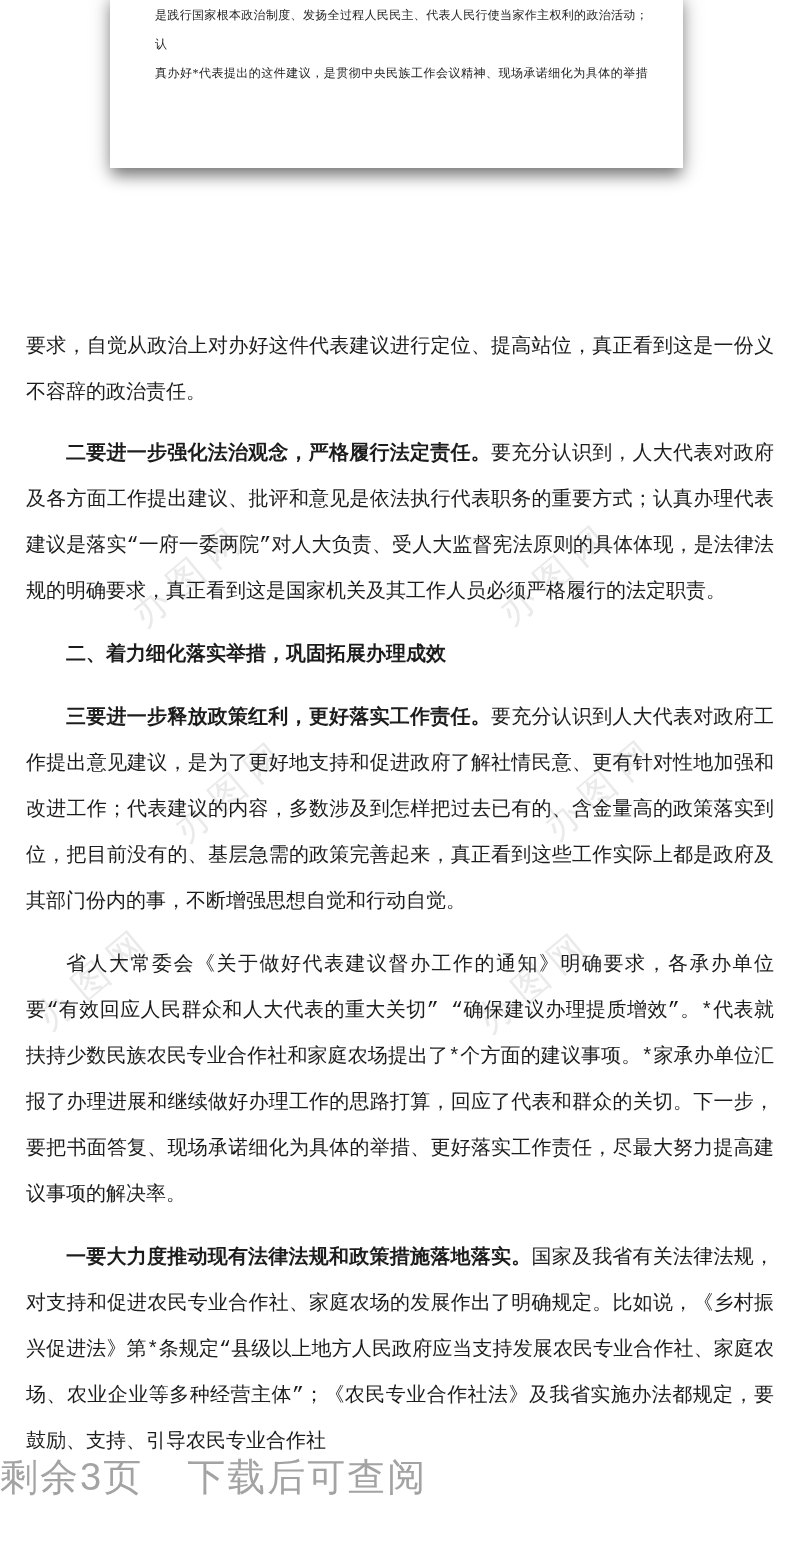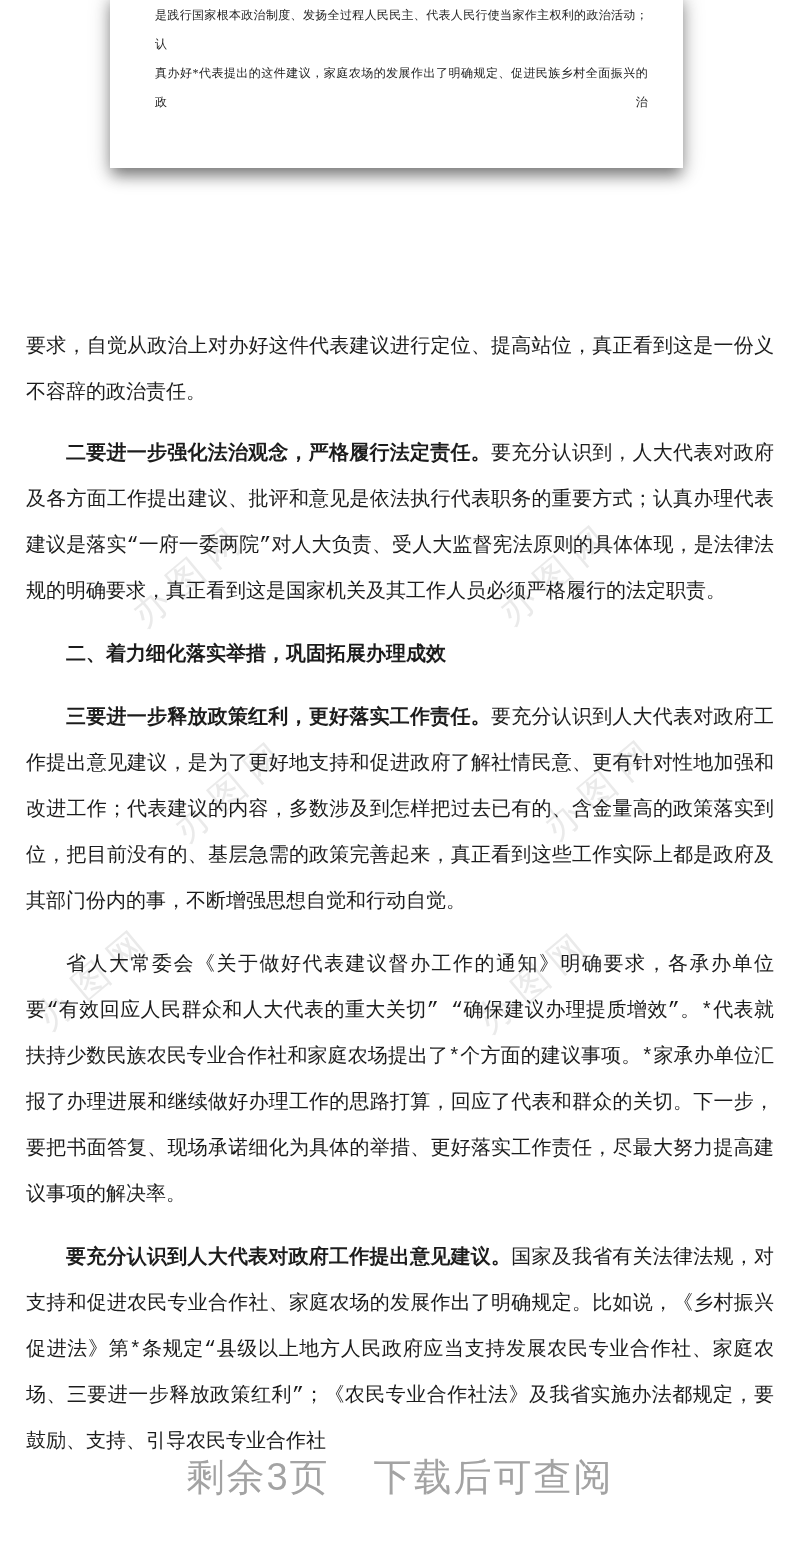--- a/index.html
+++ b/index.html
@@ -67,21 +67,20 @@
   .doc-body p + p { margin-top: 17px; }
   .doc-body p.indent { text-indent: 2em; font-family: Liberation Mono, monospace; }
   .doc-body b { font-weight: bold; }
 
   
   .footer-notice {
     position: absolute;
     left: 0;
     top: 1452px;
     width: 100%;
-    text-align: center;
     z-index: 1;
     font-family: "Liberation Sans", "DejaVu Sans", sans-serif;
     font-size: 38px;
     color: #a3a3a3;
     letter-spacing: 2px;
     white-space: nowrap;
   }
   .footer-notice .pages-left { margin-right: 44px; }
 </style>
 </head>
@@ -91,27 +90,27 @@
   <span class="wm" style="left:190px; top:575px;">办图网</span>
   <span class="wm" style="left:557px; top:573px;">办图网</span>
   <span class="wm" style="left:232px; top:790px;">办图网</span>
   <span class="wm" style="left:602px; top:788px;">办图网</span>
   <span class="wm" style="left:95px; top:978px;">办图网</span>
   <span class="wm" style="left:535px; top:981px;">办图网</span>
 </div>
 
 <div class="preview-card">
   <div class="ptext">是践行国家根本政治制度、发扬全过程人民民主、代表人民行使当家作主权利的政治活动；认</div>
-  <div class="ptext">真办好*代表提出的这件建议，家庭农场的发展作出了明确规定、促进民族乡村全面振兴的政治</div>
+  <div class="ptext">真办好*代表提出的这件建议，是贯彻中央民族工作会议精神、现场承诺细化为具体的举措</div>
 </div>
 
 <div class="doc-body">
   <p><b></b><span>要求，自觉从政治上对办好这件代表建议进行定位、提高站位，真正看到这是一份义不容辞的政治责任。</span></p>
   <p class="indent"><b>二要进一步强化法治观念，严格履行法定责任。</b><span>要充分认识到，人大代表对政府及各方面工作提出建议、批评和意见是依法执行代表职务的重要方式；认真办理代表建议是落实“一府一委两院”对人大负责、受人大监督宪法原则的具体体现，是法律法规的明确要求，真正看到这是国家机关及其工作人员必须严格履行的法定职责。</span></p>
   <p class="indent"><b>二、着力细化落实举措，巩固拓展办理成效</b><span></span></p>
   <p class="indent"><b>三要进一步释放政策红利，更好落实工作责任。</b><span>要充分认识到人大代表对政府工作提出意见建议，是为了更好地支持和促进政府了解社情民意、更有针对性地加强和改进工作；代表建议的内容，多数涉及到怎样把过去已有的、含金量高的政策落实到位，把目前没有的、基层急需的政策完善起来，真正看到这些工作实际上都是政府及其部门份内的事，不断增强思想自觉和行动自觉。</span></p>
   <p class="indent"><b></b><span>省人大常委会《关于做好代表建议督办工作的通知》明确要求，各承办单位要“有效回应人民群众和人大代表的重大关切” “确保建议办理提质增效”。*代表就扶持少数民族农民专业合作社和家庭农场提出了*个方面的建议事项。*家承办单位汇报了办理进展和继续做好办理工作的思路打算，回应了代表和群众的关切。下一步，要把书面答复、现场承诺细化为具体的举措、更好落实工作责任，尽最大努力提高建议事项的解决率。</span></p>
-  <p class="indent"><b>要充分认识到人大代表对政府工作提出意见建议。</b><span>国家及我省有关法律法规，对支持和促进农民专业合作社、家庭农场的发展作出了明确规定。比如说，《乡村振兴促进法》第*条规定“县级以上地方人民政府应当支持发展农民专业合作社、家庭农场、三要进一步释放政策红利”；《农民专业合作社法》及我省实施办法都规定，要鼓励、支持、引导农民专业合作社</span></p>
+  <p class="indent"><b>一要大力度推动现有法律法规和政策措施落地落实。</b><span>国家及我省有关法律法规，对支持和促进农民专业合作社、家庭农场的发展作出了明确规定。比如说，《乡村振兴促进法》第*条规定“县级以上地方人民政府应当支持发展农民专业合作社、家庭农场、农业企业等多种经营主体”；《农民专业合作社法》及我省实施办法都规定，要鼓励、支持、引导农民专业合作社</span></p>
 </div>
 
 <div class="footer-notice">
   <span class="pages-left">剩余3页</span><span>下载后可查阅</span>
 </div>
 
 </body></html>

